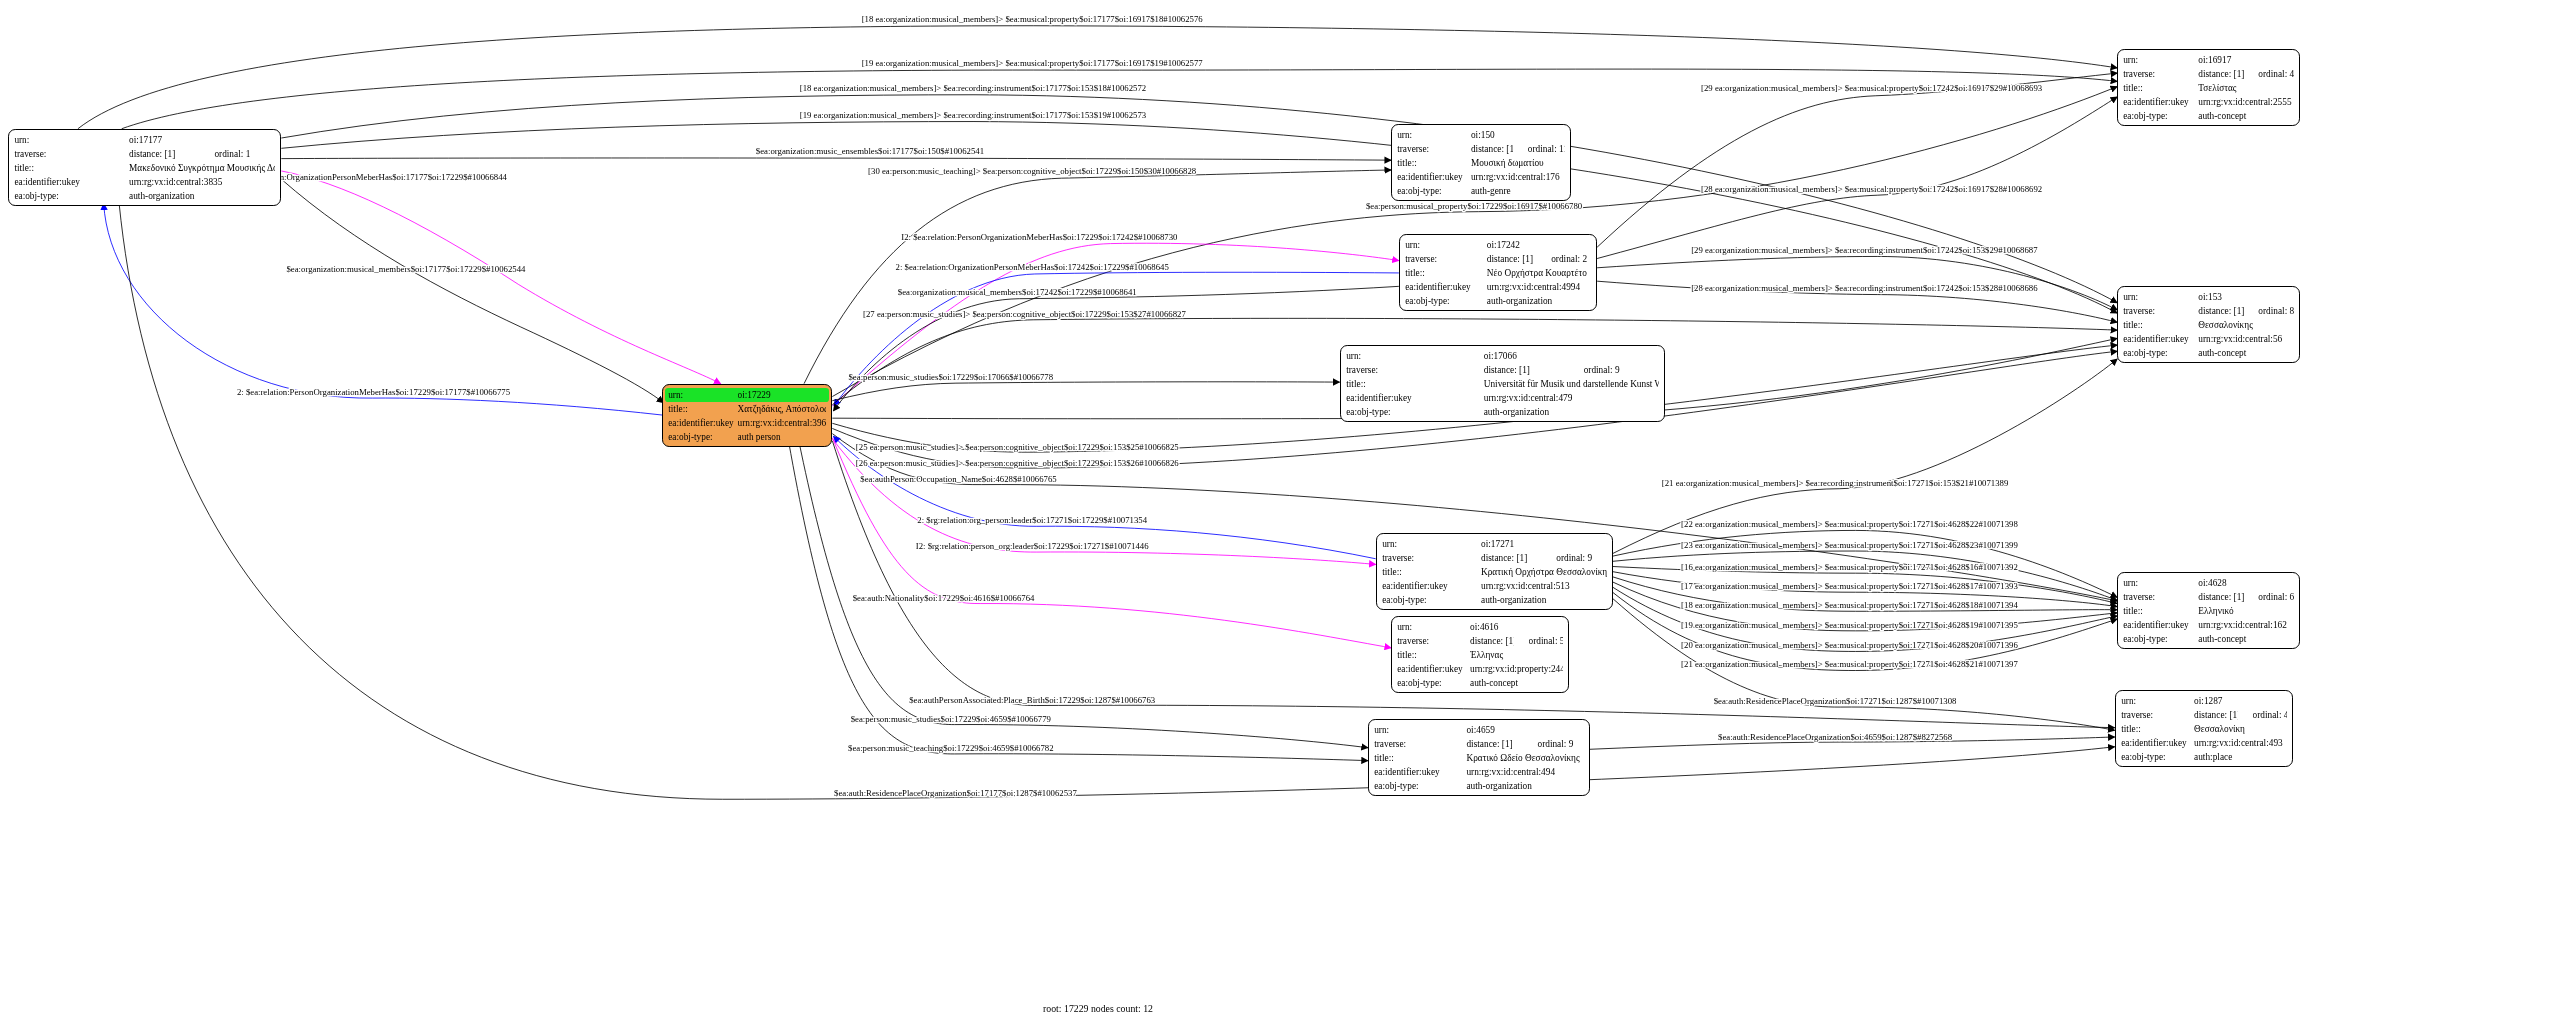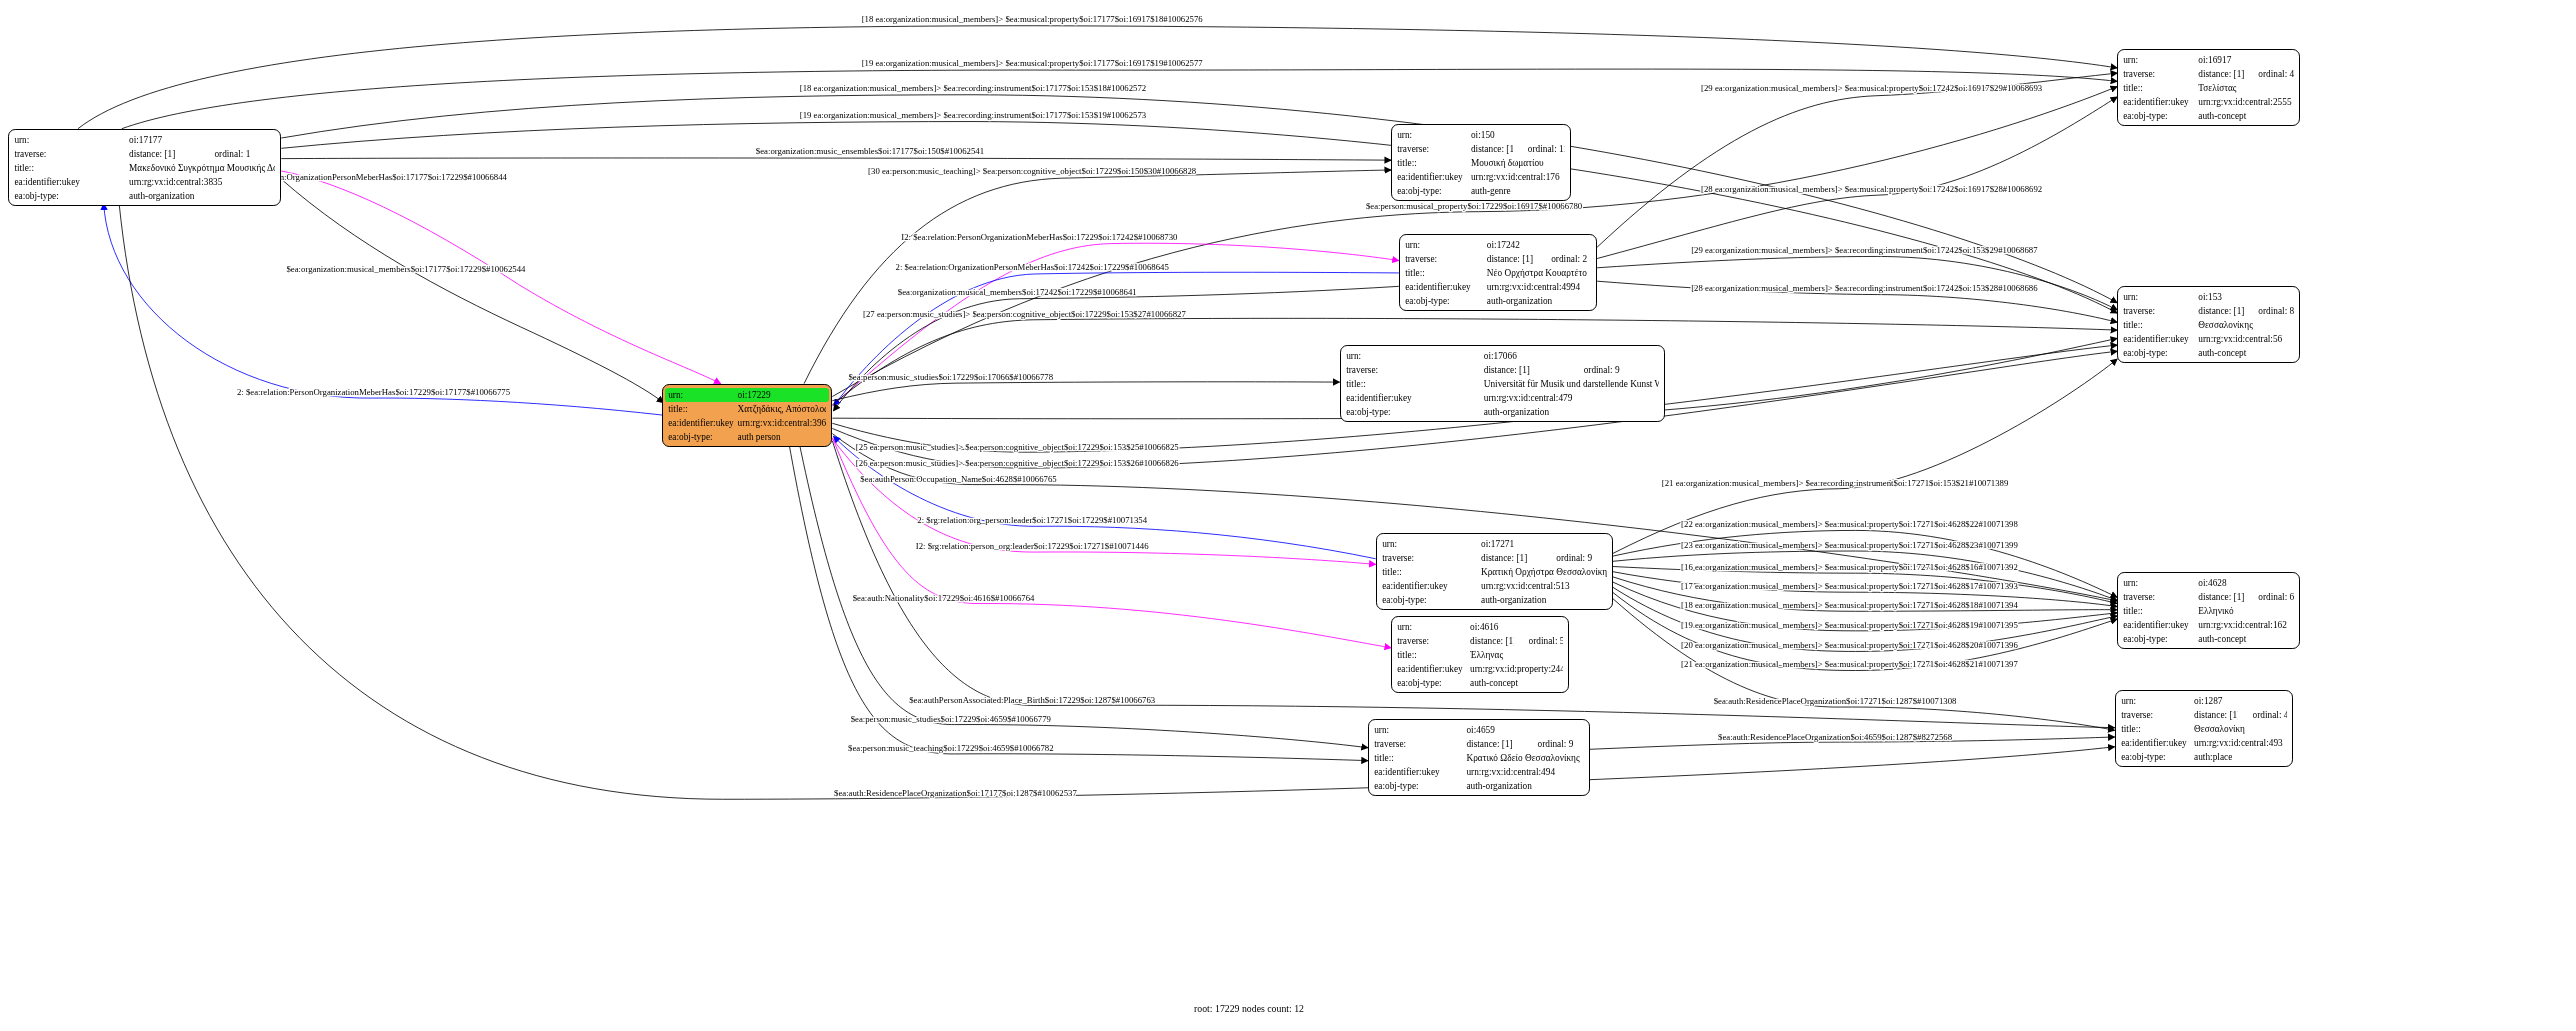--- a/index.html
+++ b/index.html
@@ -13,21 +13,21 @@
   .edge-label{font-size:17px;fill:#000;text-anchor:middle;font-family:"Liberation Serif",serif;
     paint-order:stroke;stroke:#ffffff;stroke-width:5px;stroke-linejoin:round;}
   .node{position:absolute;z-index:2;background:#ffffff;border:0.8px solid #000;border-radius:7.2px;
     padding:2.6px 5.2px;box-sizing:border-box;}
   .node.root{background:#f2a14f;}
   .node-row{display:flex;white-space:nowrap;font-size:9.3px;line-height:14px;}
   .node-row .fl{flex:0 0 44%;overflow:hidden;}
   .node-row .fv{flex:1 1 auto;overflow:hidden;}
   .node-row .fv2{margin-left:14.4px;}
   .node.root .node-row.urn-hl{background:#1ae327;margin:0 -3.1px;padding:0 3.1px;border-radius:3.1px;}
-  .footer{position:absolute;z-index:2;left:892px;top:1003px;width:412px;text-align:right;
+  .footer{position:absolute;z-index:2;left:892px;top:1003px;width:412px;text-align:center;
     font-size:9.8px;color:#000;}
 </style>
 </head>
 <body>
 
 <div class="canvas">
   <svg class="edges" width="2756" height="1031" viewBox="0 0 5349 2002" xmlns="http://www.w3.org/2000/svg">
     <defs>
       <marker id="arr-k" viewBox="0 0 10 10" refX="9" refY="5" markerWidth="9" markerHeight="9" orient="auto">
         <path d="M0,0 L10,5 L0,10 z" fill="#000000"></path>

